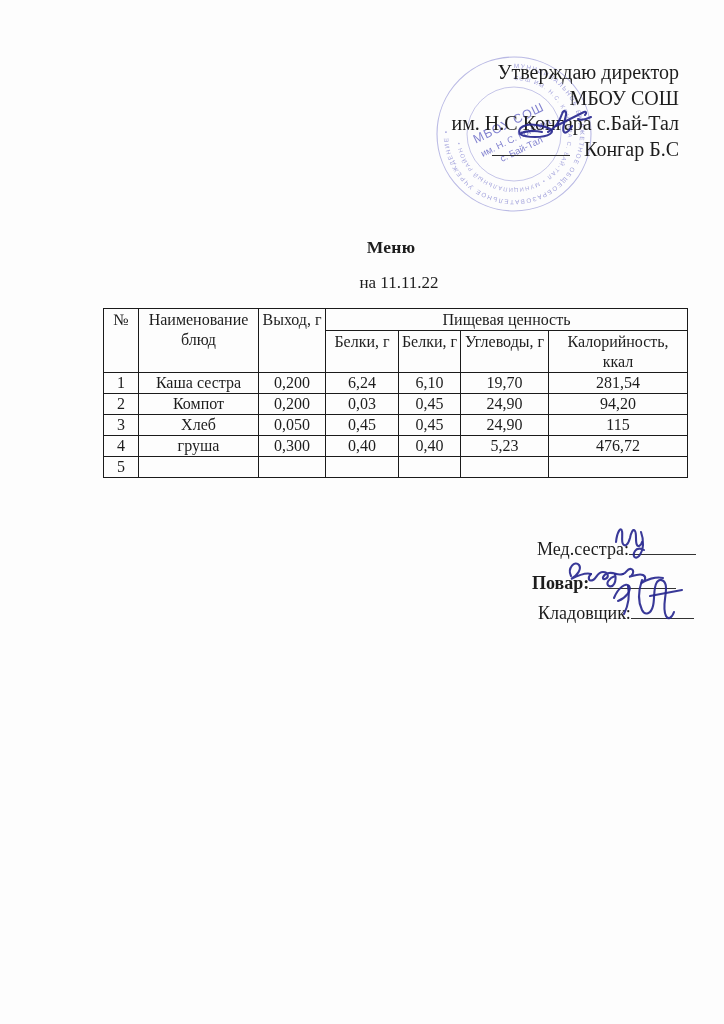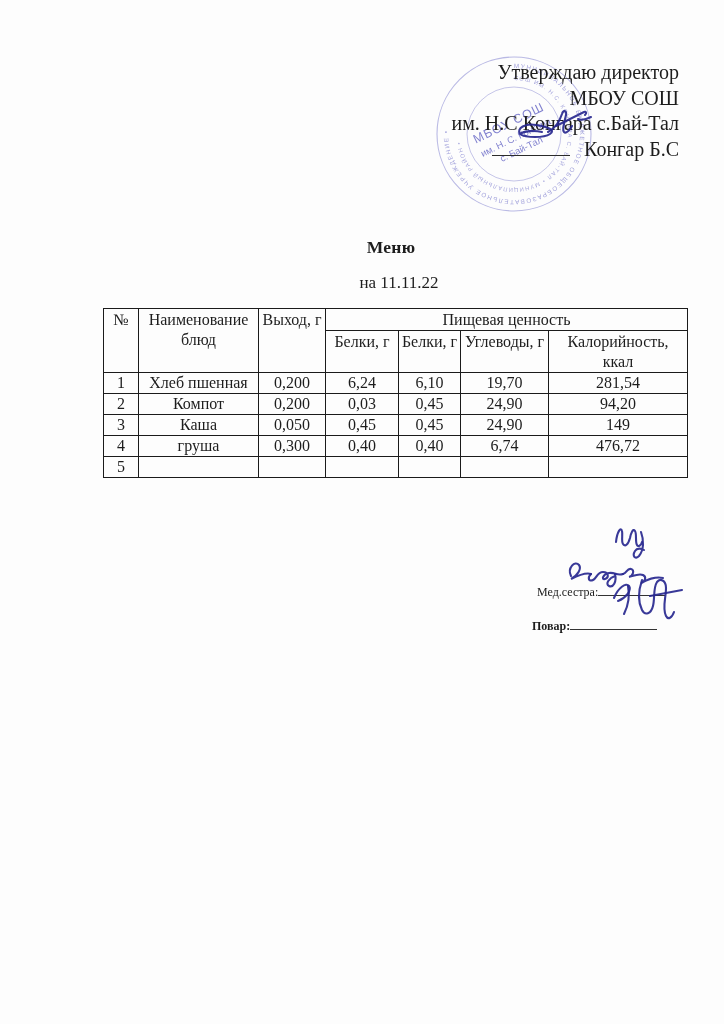--- a/index.html
+++ b/index.html
@@ -58,21 +58,21 @@
     text-align:center;padding:0 2px;
     font-weight:normal;line-height:20px;
     overflow:hidden;
   }
   .menu-table thead th{vertical-align:top;padding-top:1px;}
   .menu-table tbody td{height:21px;vertical-align:middle;}
   .row-group-header{height:22px;}
   .row-sub-header th{height:41px;}
 
   
-  .sign-row{position:absolute;font-size:12px;line-height:20px;white-space:nowrap;margin-top:41px;}
+  .sign-row{position:absolute;font-size:18px;line-height:20px;white-space:nowrap;}
   .sign-row .u-line{display:inline-block;border-bottom:1.2px solid #333;height:17px;vertical-align:baseline;}
   #sign-med{top:538px;left:537px;}
   #sign-cook{top:572px;left:532px;font-weight:bold;}
   #sign-store{top:602px;left:538px;}
   #sign-med .u-line{width:67px;}
   #sign-cook .u-line{width:87px;}
   #sign-store .u-line{width:63px;}
   .hand-sig{position:absolute;z-index:5;}
   #sig-med{left:608px;top:518px;width:55px;height:42px;}
   #sig-cook{left:565px;top:548px;width:110px;height:45px;}
@@ -142,71 +142,74 @@
       <tr class="row-sub-header">
         <th>Белки, г</th>
         <th>Белки, г</th>
         <th>Углеводы, г</th>
         <th>Калорийность, ккал</th>
       </tr>
     </thead>
     <tbody>
       <tr>
         <td>1</td>
-        <td>Хлеб пшенная</td>
+        <td>Каша сестра</td>
         <td>0,200</td>
         <td>6,24</td>
         <td>6,10</td>
         <td>19,70</td>
         <td>281,54</td>
       </tr>
       <tr>
         <td>2</td>
         <td>Компот</td>
         <td>0,200</td>
         <td>0,03</td>
         <td>0,45</td>
         <td>24,90</td>
         <td>94,20</td>
       </tr>
       <tr>
         <td>3</td>
-        <td>Каша</td>
+        <td>Хлеб</td>
         <td>0,050</td>
         <td>0,45</td>
         <td>0,45</td>
         <td>24,90</td>
-        <td>149</td>
+        <td>115</td>
       </tr>
       <tr>
         <td>4</td>
         <td>груша</td>
         <td>0,300</td>
         <td>0,40</td>
         <td>0,40</td>
-        <td>6,74</td>
+        <td>5,23</td>
         <td>476,72</td>
       </tr>
       <tr>
         <td>5</td>
         <td></td>
         <td></td>
         <td></td>
         <td></td>
         <td></td>
         <td></td>
       </tr>
     </tbody>
   </table>
 
   <div class="sign-row" id="sign-med">
     <span>Мед.сестра:</span><span class="u-line"></span>
   </div>
   <div class="sign-row" id="sign-cook">
     <span>Повар:</span><span class="u-line"></span>
+  </div>
+  <div class="sign-row" id="sign-store">
+    <span>Кладовщик:</span><span class="u-line"></span>
   </div>
 
   <svg class="hand-sig" id="sig-med" viewBox="0 0 55 42">
     <path class="ink-path" d="M8,24 C9,14 13,8 14,13 C15,17 13,23 15,26 C17,29 20,27 22,20 C23,15 25,10 27,13 C29,16 27,24 29,27 C30,29 33,28 34,24"></path>
     <path class="ink-path" d="M33,14 C36,22 36,32 31,38 C27,42 24,38 27,33 C29,30 33,30 36,32"></path>
   </svg>
   <svg class="hand-sig" id="sig-cook" viewBox="0 0 110 45">
     <path class="ink-path" d="M6,28 C2,20 10,12 14,17 C17,21 12,28 6,31 C12,28 20,24 26,26"></path>
     <path class="ink-path" d="M26,26 C22,30 24,34 28,32 C32,30 32,24 38,24 C44,24 44,30 40,31 C36,32 38,26 44,25 C50,24 52,28 58,26"></path>
     <path class="ink-path" d="M50,26 C52,34 48,40 44,38 C40,36 44,30 50,28"></path>

